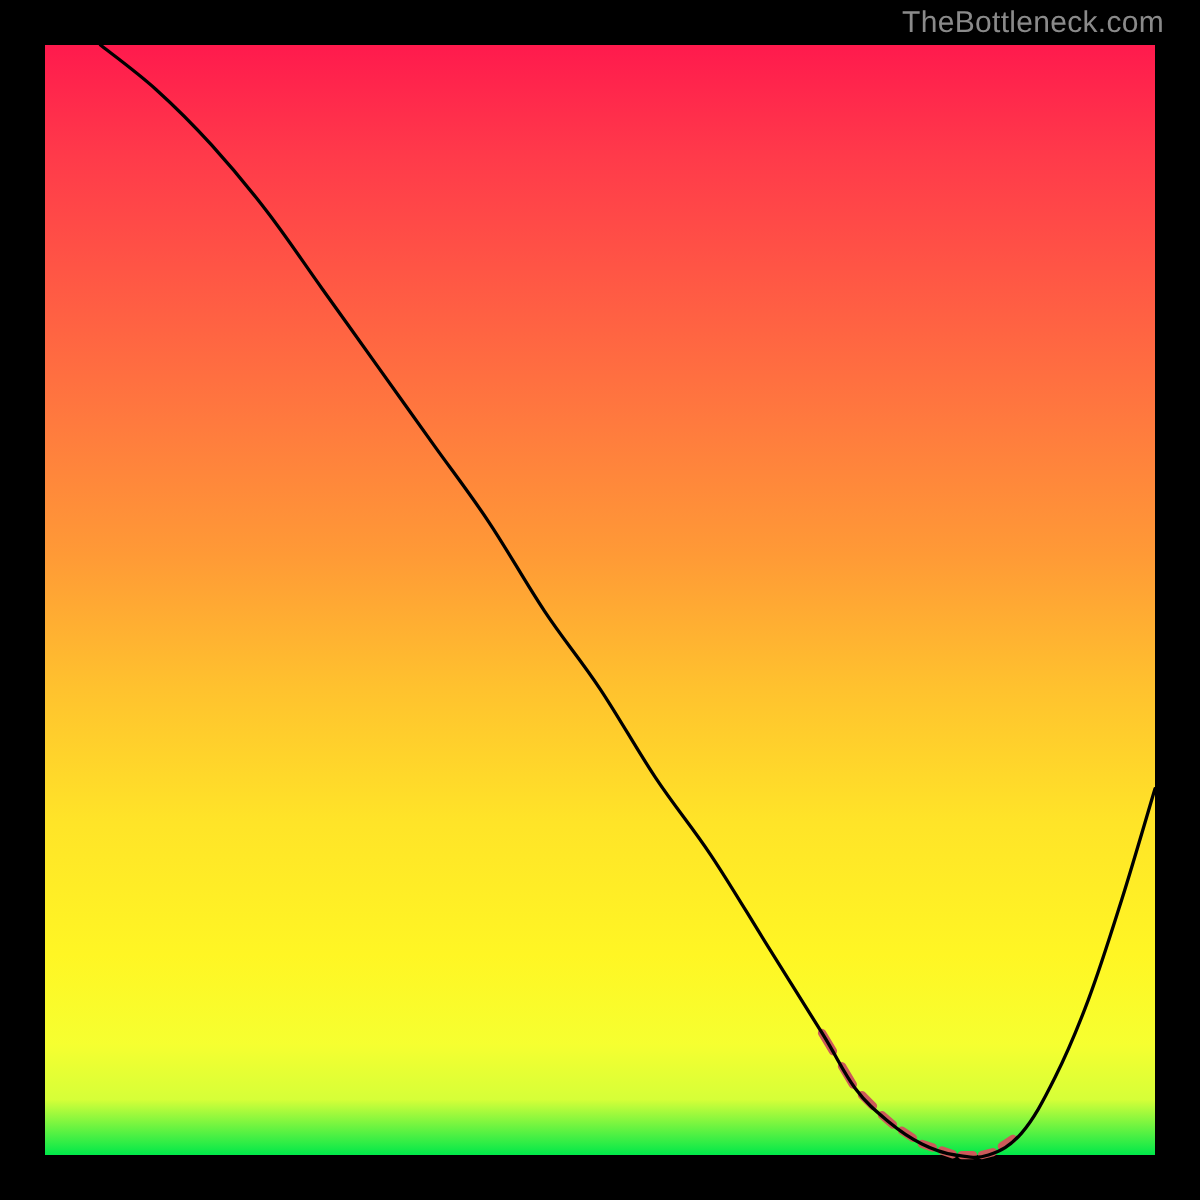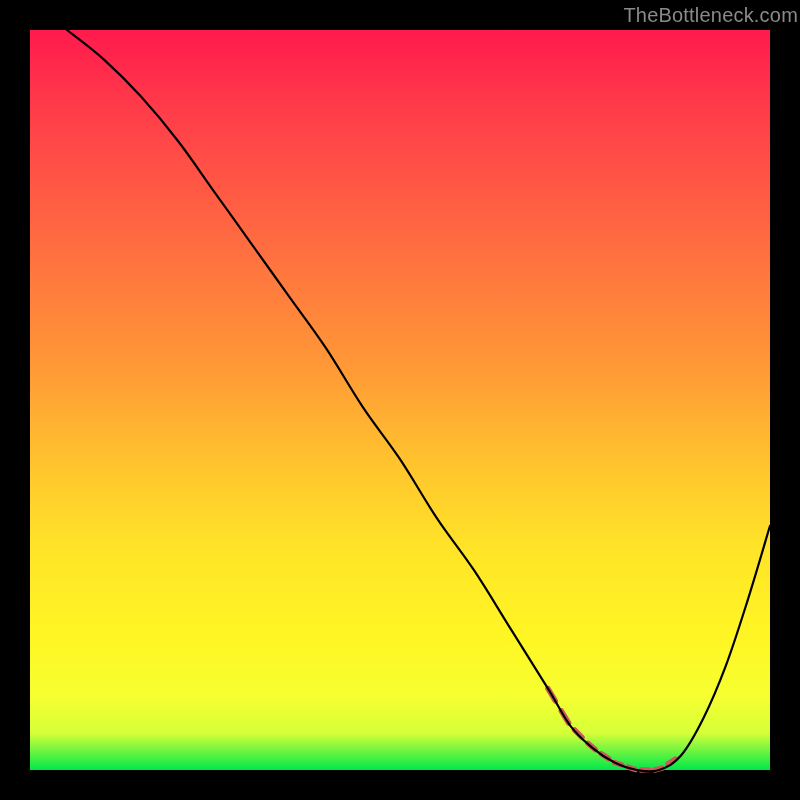--- a/index.html
+++ b/index.html
@@ -33,21 +33,21 @@
       #ffc22e 58%,
       #ffe428 70%,
       #fff624 82%,
       #f6ff30 90%,
       #d6ff38 95%,
       #00e84a 100%);
   }
   .watermark {
     position: absolute;
     top: 4px;
-    right: 2px;
+    right: 24px;
     font-family: Arial, Helvetica, sans-serif;
     font-size: 20px;
     color: #8a8a8a;
     letter-spacing: 0.2px;
     user-select: none;
     text-align: center;
   }
   svg.curve {
     position: absolute;
     left: 0;

